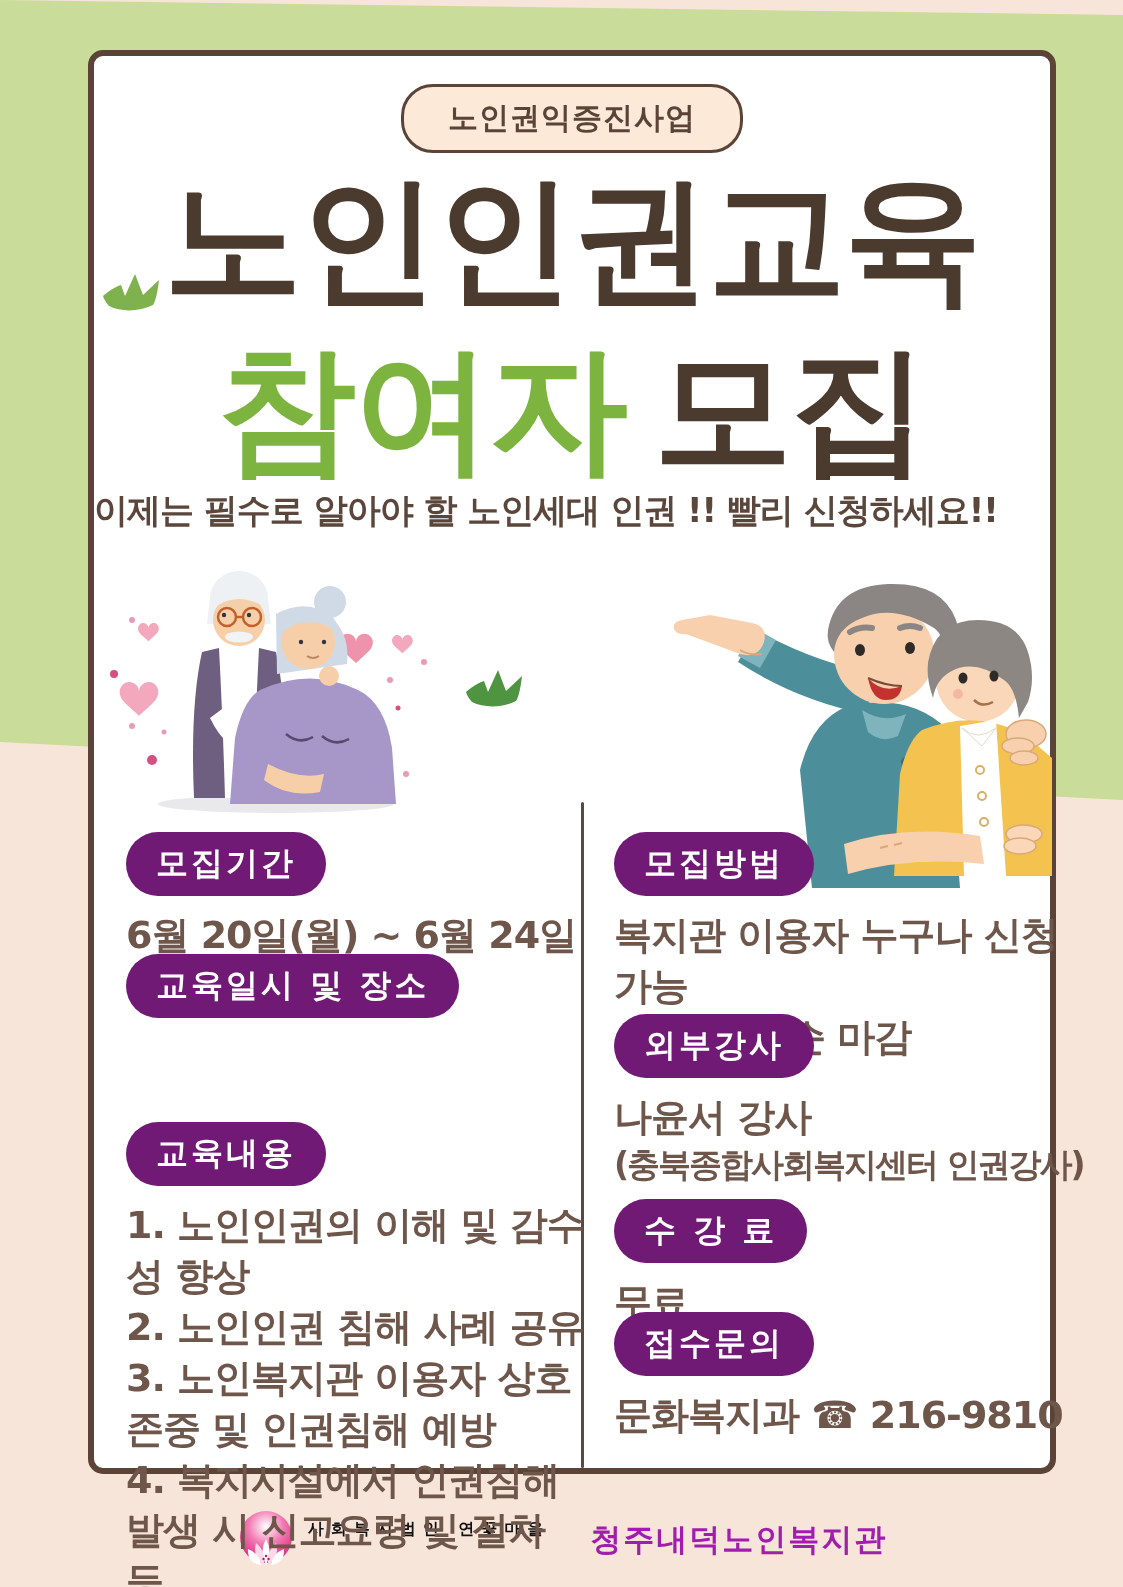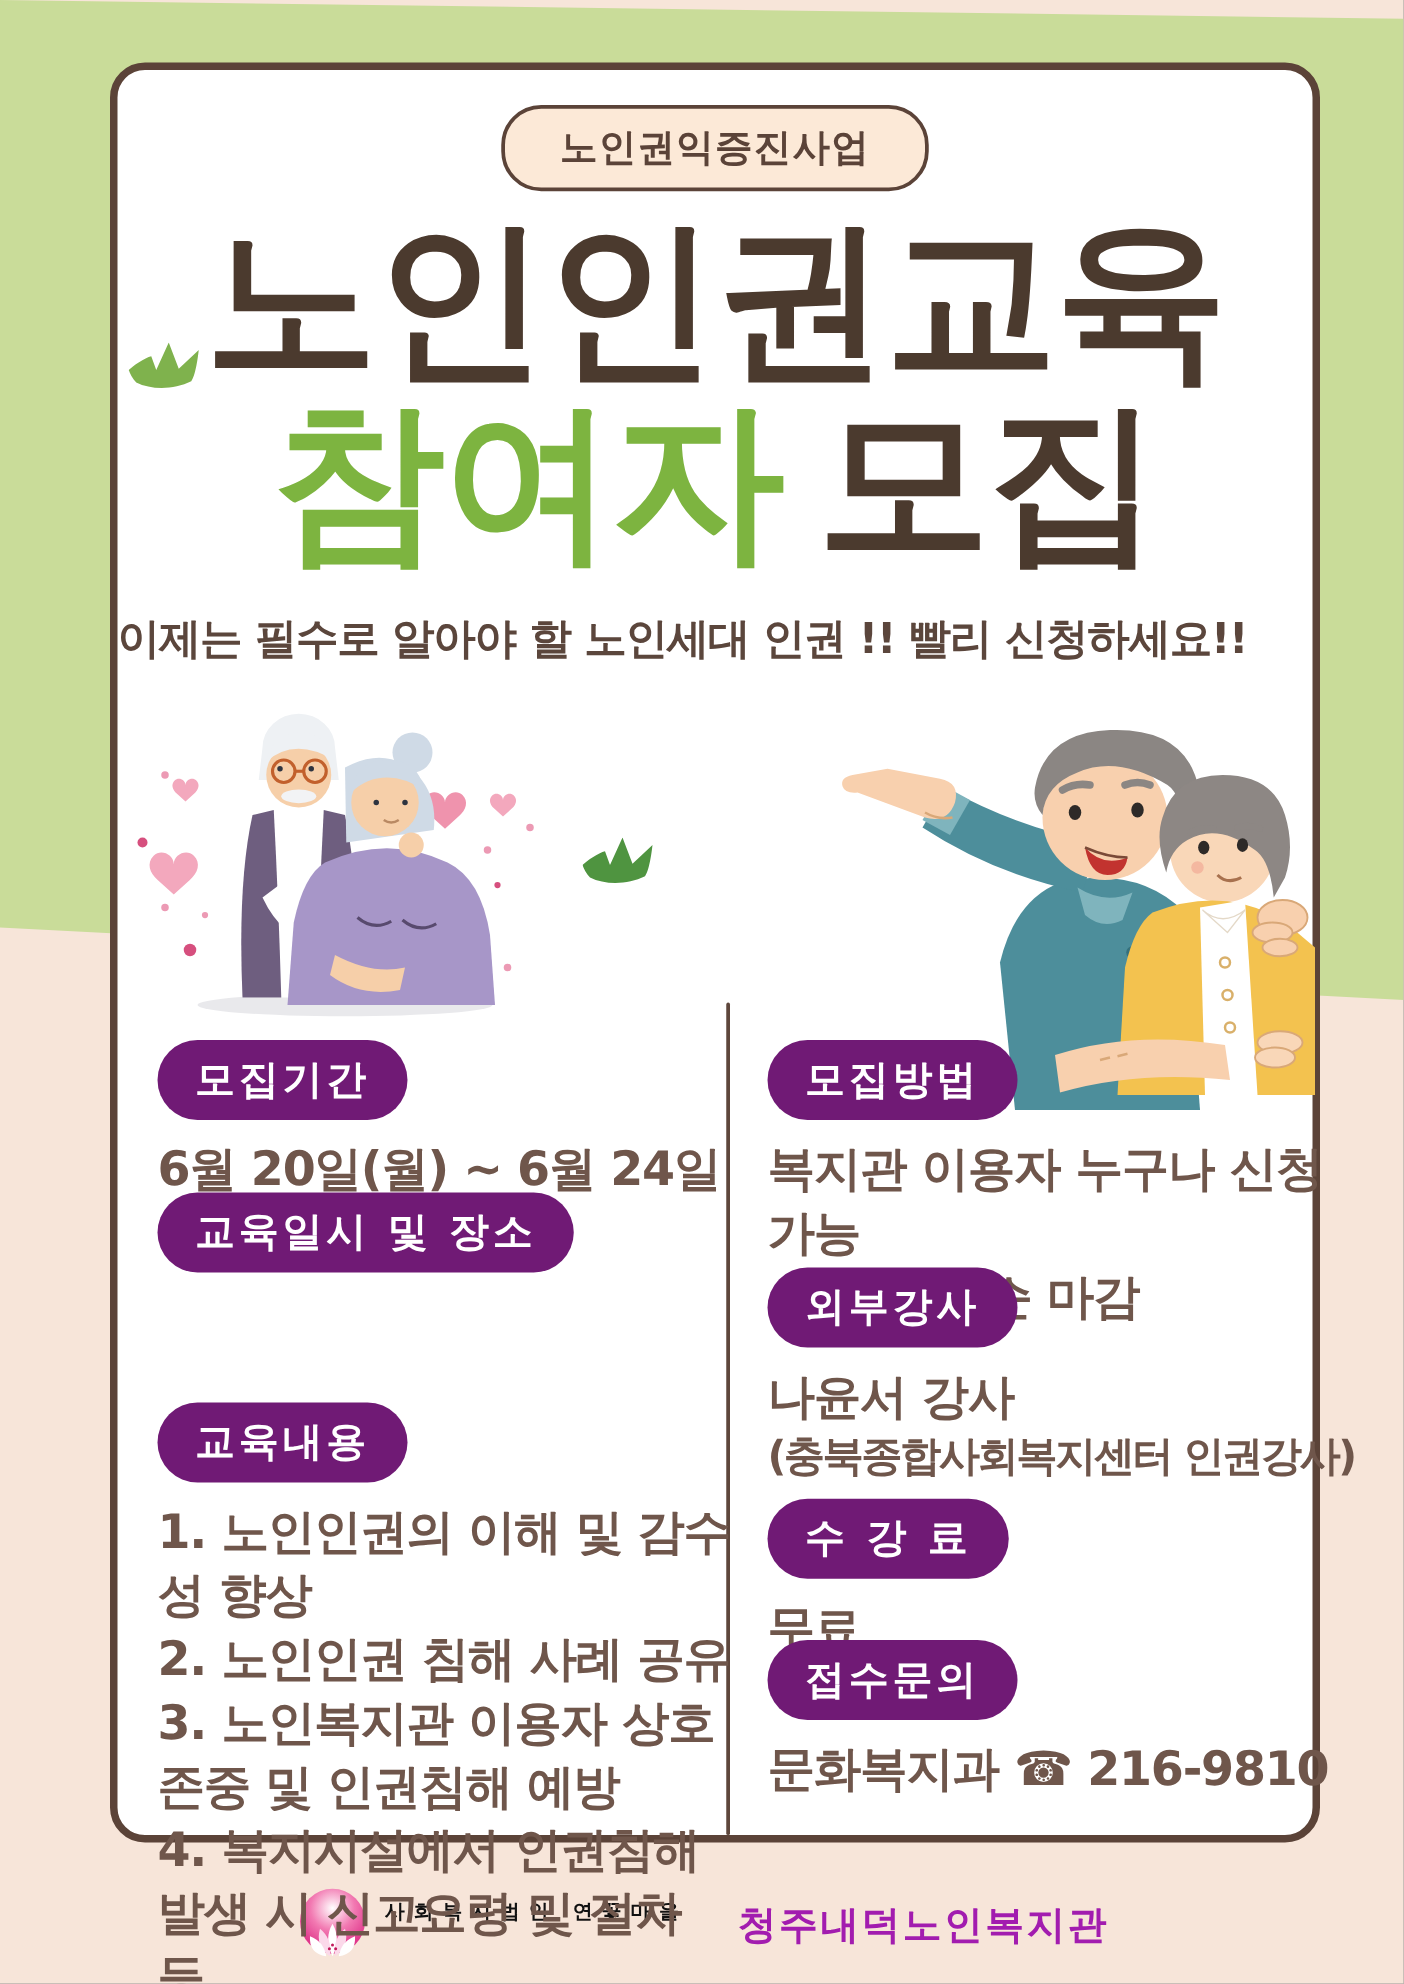--- a/index.html
+++ b/index.html
@@ -15,38 +15,38 @@
     position:absolute;left:0;top:0;width:1123px;height:1587px;
     background:#c9dc99;
     clip-path:polygon(0 0, 1123px 15px, 1123px 800px, 0 742px);
   }
   
   .card{
     position:absolute;left:88px;top:50px;
     width:968px;height:1424px;
     background:#ffffff;
     border:6px solid #5b4338;
-    border-radius:28px;
+    border-radius:15px;
     box-sizing:border-box;
   }
   .pill{
     position:absolute;left:50%;top:28px;transform:translateX(-50%);
     background:#fce9d7;border:3px solid #5b4338;border-radius:32px;
     padding:11px 44px;
     font-size:30px;font-weight:700;color:#5b4338;letter-spacing:1px;
     white-space:nowrap;
   }
   .title1{
     position:absolute;left:0;right:0;top:108px;
     text-align:center;
     font-size:138px;line-height:1.1;font-weight:900;
     color:#4b3a2e;letter-spacing:-2px;margin:0;
   }
   .title2{
-    position:absolute;left:0;right:0;top:254px;
+    position:absolute;left:0;right:0;top:278px;
     text-align:center;
     font-size:138px;line-height:1.1;font-weight:900;
     color:#4b3a2e;letter-spacing:-2px;margin:0;
   }
   .title2 .hl{color:#7db440;}
   .title2 .rest{margin-left:28px;}
   .subtitle{
     position:absolute;left:0;right:0;top:432px;
     font-size:34px;font-weight:700;color:#5b463c;letter-spacing:-1px;
   }

